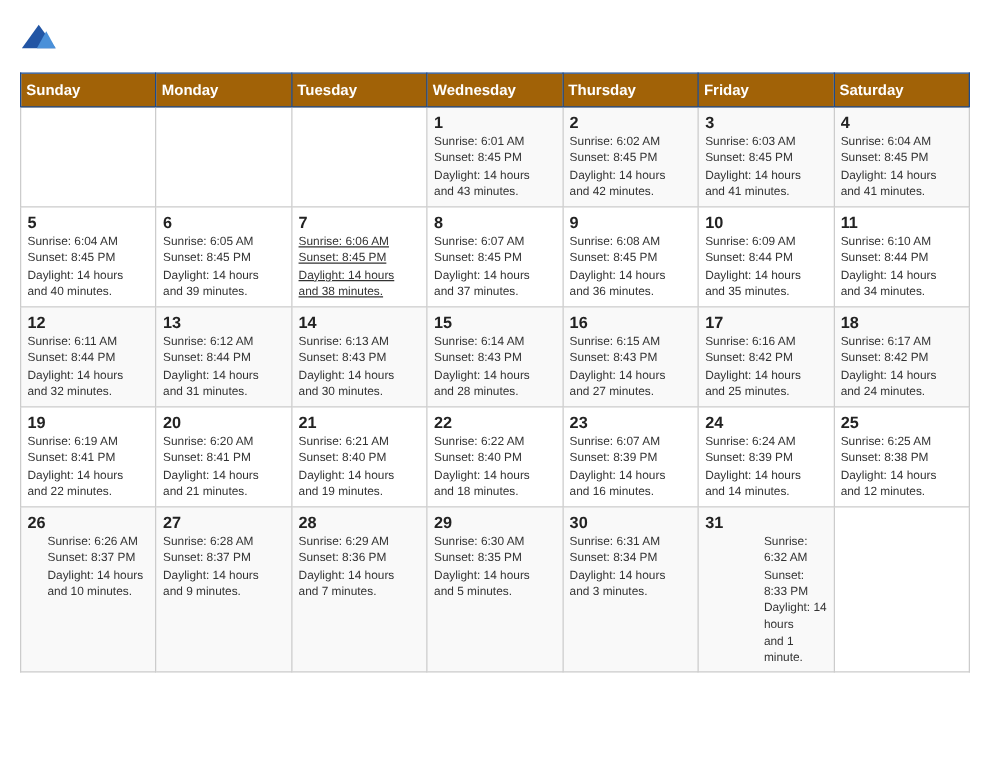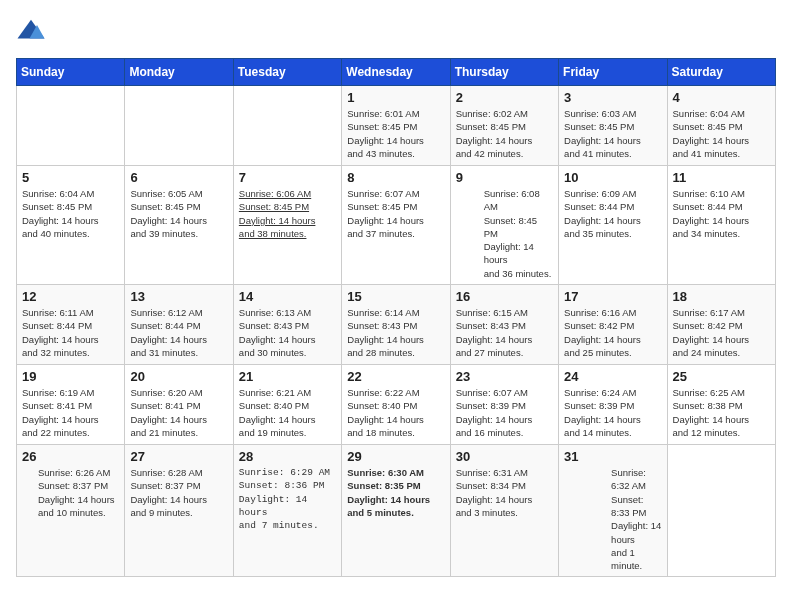--- a/index.html
+++ b/index.html
@@ -49,21 +49,21 @@
     .title-block p {
       font-size: 14px;
       color: #444;
     }
     table {
       width: 100%;
       border-collapse: collapse;
       table-layout: fixed;
     }
     thead tr th {
-      background-color: #1d4ed8;
+      background-color: #a16207;
       color: #fff;
       font-size: 12px;
       font-weight: bold;
       padding: 6px 4px;
       text-align: left;
       border: 1px solid #1a4a8f;
     }
     tbody tr td {
       border: 1px solid #ccc;
       vertical-align: top;
@@ -183,21 +183,21 @@
           </td>
           <td>
             <span class="day-num">8</span>
             <div class="day-info" style="white-space: pre-line;">Sunrise: 6:07 AM
 Sunset: 8:45 PM
 Daylight: 14 hours
 and 37 minutes.</div>
           </td>
           <td>
             <span class="day-num">9</span>
-            <div class="day-info" style="white-space: pre-line; margin-left: 28px;">Sunrise: 6:08 AM
+            <div class="day-info" style="white-space: pre-line;">Sunrise: 6:08 AM
 Sunset: 8:45 PM
 Daylight: 14 hours
 and 36 minutes.</div>
           </td>
           <td>
             <span class="day-num">10</span>
             <div class="day-info" style="white-space: pre-line;">Sunrise: 6:09 AM
 Sunset: 8:44 PM
 Daylight: 14 hours
 and 35 minutes.</div>
@@ -322,28 +322,28 @@
           </td>
           <td>
             <span class="day-num">27</span>
             <div class="day-info" style="white-space: pre-line;">Sunrise: 6:28 AM
 Sunset: 8:37 PM
 Daylight: 14 hours
 and 9 minutes.</div>
           </td>
           <td>
             <span class="day-num">28</span>
-            <div class="day-info" style="white-space: pre-line; font-family: Liberation Mono, monospace;">Sunrise: 6:29 AM
+            <div class="day-info" style="white-space: pre-line;">Sunrise: 6:29 AM
 Sunset: 8:36 PM
 Daylight: 14 hours
 and 7 minutes.</div>
           </td>
           <td>
             <span class="day-num">29</span>
-            <div class="day-info" style="white-space: pre-line; font-weight: bold;">Sunrise: 6:30 AM
+            <div class="day-info" style="white-space: pre-line;">Sunrise: 6:30 AM
 Sunset: 8:35 PM
 Daylight: 14 hours
 and 5 minutes.</div>
           </td>
           <td>
             <span class="day-num">30</span>
             <div class="day-info" style="white-space: pre-line;">Sunrise: 6:31 AM
 Sunset: 8:34 PM
 Daylight: 14 hours
 and 3 minutes.</div>

